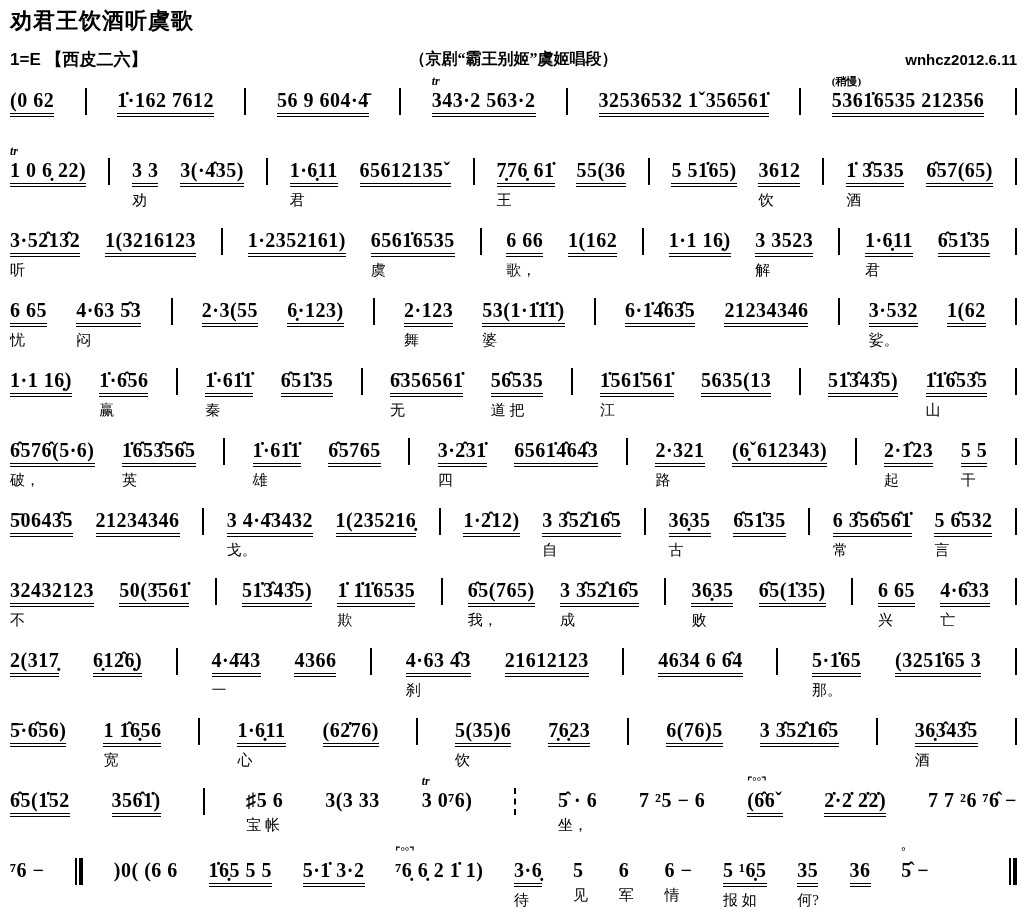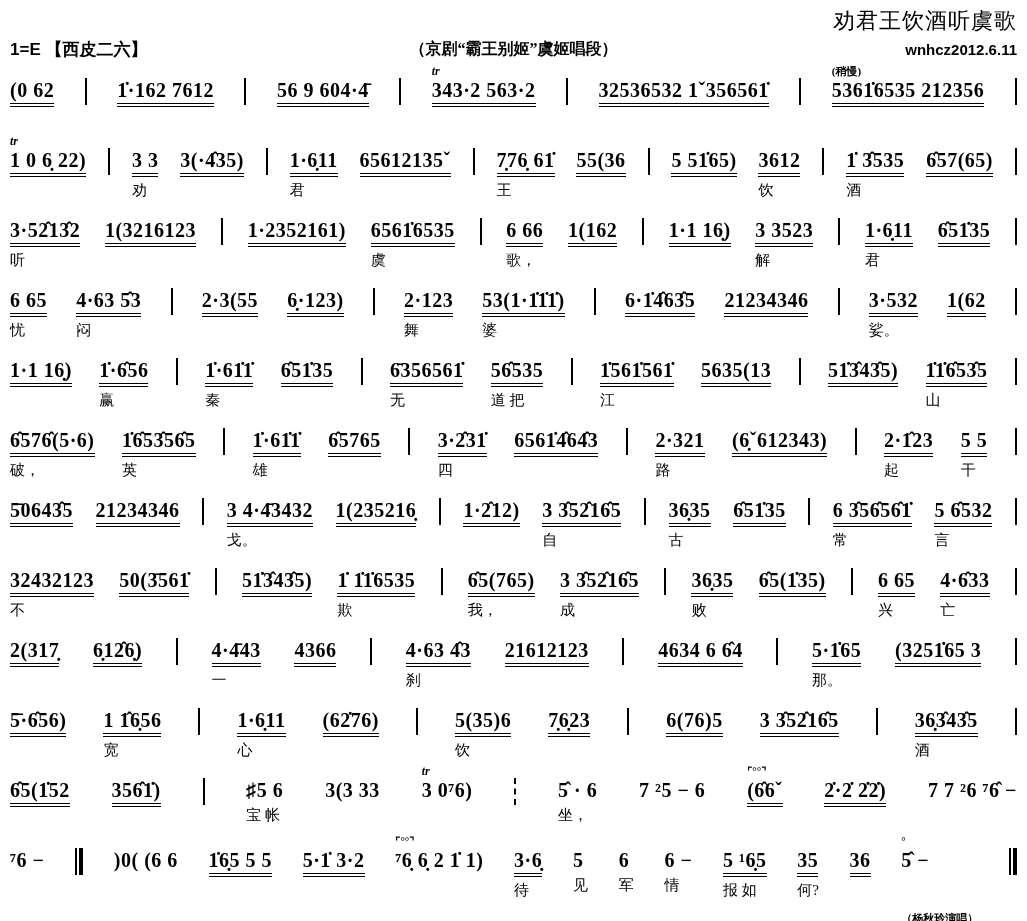--- a/index.html
+++ b/index.html
@@ -1,20 +1,20 @@
 <!DOCTYPE html>
 <html><head>
 <meta charset="utf-8">
 <style>
   html,body{margin:0;padding:0;background:#fff;}
   body{width:1027px;height:921px;overflow:hidden;color:#000;
        font-family:"Liberation Serif","DejaVu Serif",serif;}
   .sheet{padding:6px 10px 0 10px;}
-  .title{text-align:right;font-size:22px;font-weight:400;letter-spacing:1px;}
-  .meta{display:grid;grid-template-columns:1fr auto 1fr;align-items:center;margin-top:2px;}
+  .title{text-align:left;font-size:22px;font-weight:700;letter-spacing:1px;}
+  .meta{display:grid;grid-template-columns:1fr auto 1fr;align-items:center;margin-top:12px;}
   .key{font-size:17px;font-weight:700;justify-self:start;
        font-family:"Liberation Sans","DejaVu Sans",sans-serif;}
   .subtitle{font-size:16px;font-weight:700;text-align:center;}
   .credit{font-size:15px;font-weight:700;justify-self:end;
           font-family:"Liberation Sans","DejaVu Sans",sans-serif;}
   .score{margin-top:4px;}
   .line{display:flex;justify-content:space-between;align-items:flex-start;margin-bottom:5px;}
   .seg{display:flex;flex-direction:column;align-items:flex-start;}
   .ann{height:13px;font-size:11px;font-weight:700;line-height:13px;white-space:nowrap;}
   .ann.tr{font-style:italic;font-size:12px;}

